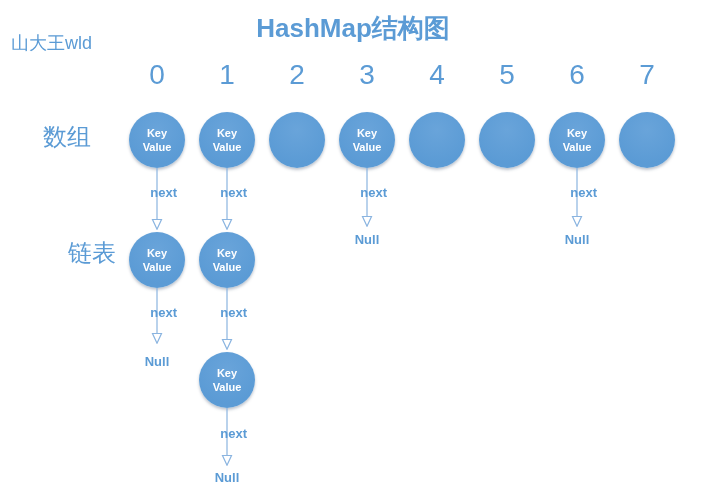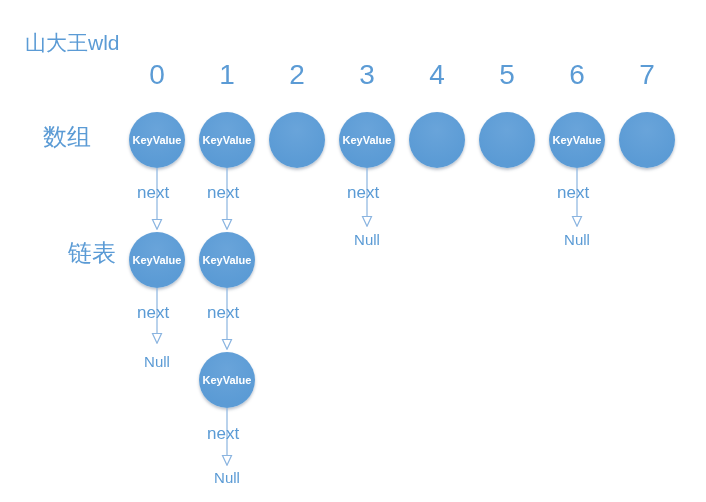--- a/index.html
+++ b/index.html
@@ -21,63 +21,64 @@
     background:var(--background);
     overflow:hidden;
   }
   .title{
     position:absolute;left:0;right:0;top:12px;
     text-align:center;
     font-size:26px;line-height:32px;font-weight:600;
     color:var(--accent);
   }
   .watermark{
-    position:absolute;left:25px;top:31px;
-    font-size:21px;line-height:24px;font-weight:500;
+    position:absolute;left:11px;top:31px;
+    font-size:18px;line-height:24px;font-weight:500;
     color:var(--accent);
   }
   .idx{
     position:absolute;top:58px;width:56px;
     text-align:center;
     font-size:28px;line-height:34px;font-weight:500;
     color:var(--accent);
   }
   .row-label{
     position:absolute;
     font-size:24px;line-height:22px;font-weight:500;
     color:var(--accent);
   }
   .node{
     position:absolute;width:56px;height:56px;border-radius:50%;
     background:radial-gradient(circle at 50% 32%, #69a4da 0%, var(--node-fill) 70%);
     box-shadow:0 2px 3px rgba(110,125,145,.45);
-    display:flex;flex-direction:row;align-items:center;justify-content:center;
+    display:flex;flex-direction:column;align-items:center;justify-content:center;
     color:var(--node-text);
     font-size:11px;line-height:14px;font-weight:600;
     text-align:center;
   }
   .edge{position:absolute;display:block;}
   .edge line{stroke:var(--edge-line);stroke-width:1.2;}
   .edge polygon{fill:#ffffff;stroke:var(--edge-line);stroke-width:1.2;}
   .next-label{
-    position:absolute;width:40px;text-align:left;
-    font-size:17px;line-height:14px;font-weight:400;
+    position:absolute;width:40px;text-align:right;
+    font-size:13px;line-height:14px;font-weight:700;
     color:var(--accent);
   }
   .null-label{
     position:absolute;width:44px;text-align:center;
-    font-size:15px;line-height:15px;font-weight:400;
+    font-size:13px;line-height:15px;font-weight:700;
     color:var(--accent);
   }
 </style>
 </head>
 <body>
 
 <div class="canvas">
 
+  <div class="title">HashMap结构图</div>
   <div class="watermark">山大王wld</div>
 
   <div class="idx" style="left:129px;">0</div>
   <div class="idx" style="left:199px;">1</div>
   <div class="idx" style="left:269px;">2</div>
   <div class="idx" style="left:339px;">3</div>
   <div class="idx" style="left:409px;">4</div>
   <div class="idx" style="left:479px;">5</div>
   <div class="idx" style="left:549px;">6</div>
   <div class="idx" style="left:619px;">7</div>

